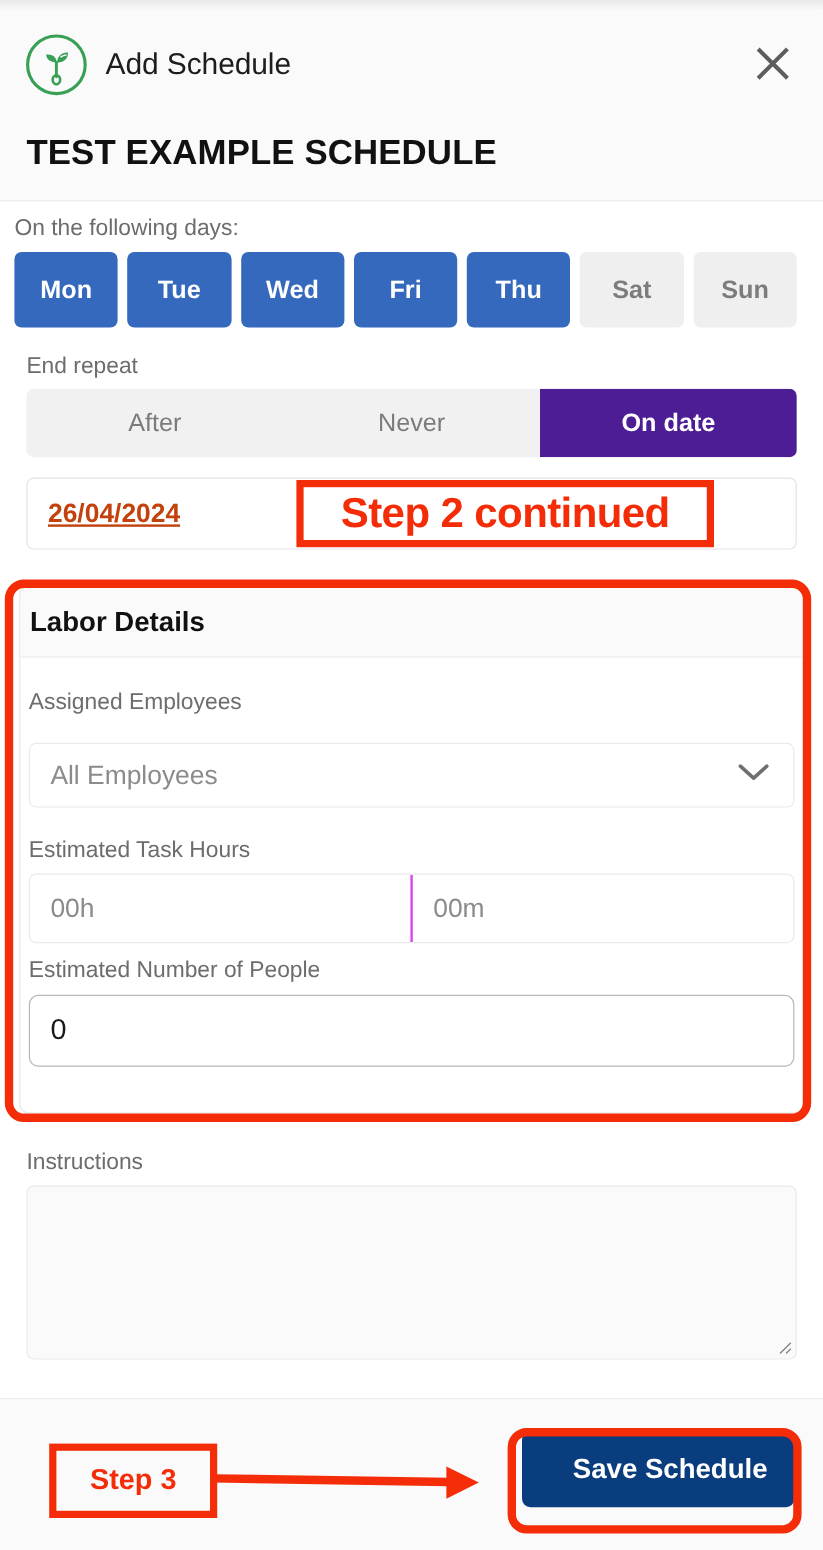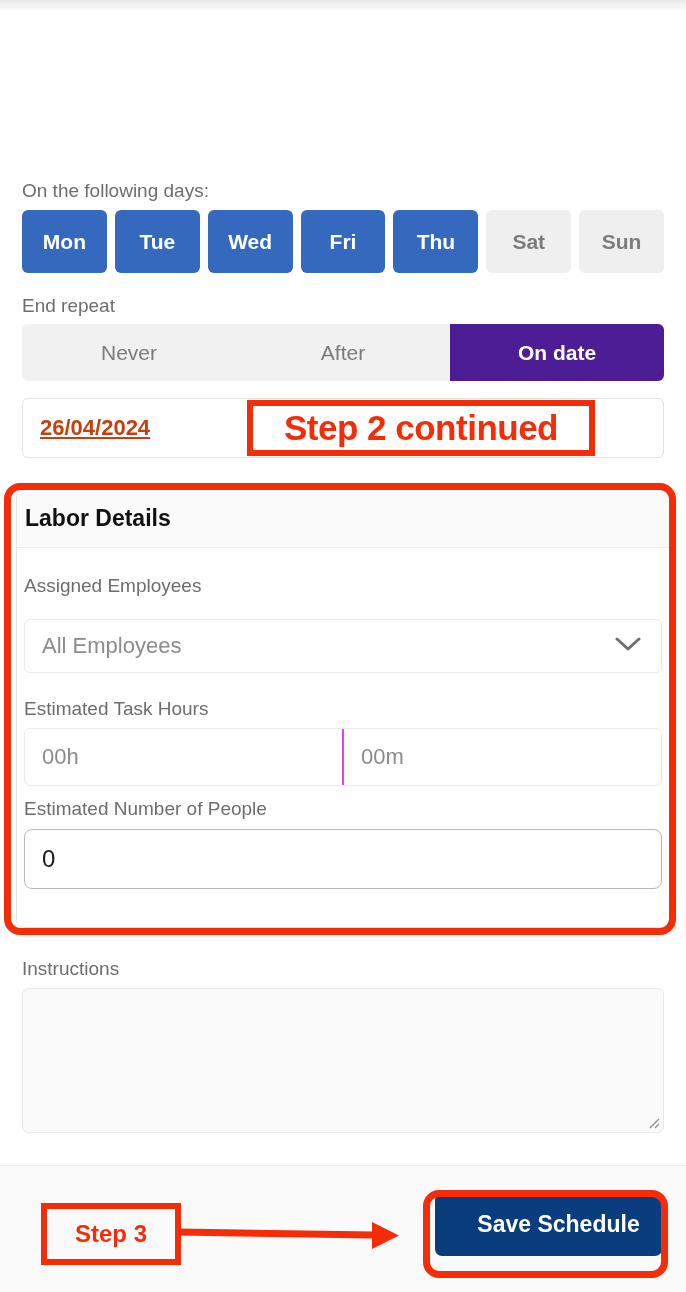--- a/index.html
+++ b/index.html
@@ -83,21 +83,21 @@
     background: #ffffff;
   }
 
   .field-label {
     font-size: 19px;
     color: #6d6d6d;
     display: block;
   }
 
   
-  .days-wrap { position: absolute; top: 12px; left: 22px; right: 22px; }
+  .days-wrap { position: absolute; top: 12px; left: 12px; right: 22px; }
   .days-row {
     display: flex;
     gap: 8px;
     margin-top: 8px;
   }
   .day-chip {
     flex: 1 1 0;
     height: 63px;
     border-radius: 6px;
     display: flex; align-items: center; justify-content: center;
@@ -317,41 +317,65 @@
     width: 245px; height: 35px;
   }
 </style>
 </head>
 <body>
 
 <div id="page">
 
   <div class="top-shadow"></div>
 
+  <div class="header">
+
+    <div class="header-row">
+      <div class="logo">
+        <svg width="54" height="54" viewBox="0 0 54 54">
+          <circle cx="27" cy="27" r="24" fill="none" stroke="#37a055" stroke-width="2.6"></circle>
+          <path d="M27 37 C27 31 27 28 27 25" stroke="#37a055" stroke-width="2.4" fill="none" stroke-linecap="round"></path>
+          <ellipse cx="27" cy="39.5" rx="3.1" ry="3.8" fill="none" stroke="#37a055" stroke-width="2.2"></ellipse>
+          <path d="M27 25 C22 25 18.5 22.5 18.5 18.5 C23.5 18 27.2 20.3 27 25 Z" fill="#37a055"></path>
+          <path d="M27.4 25 C28 19.6 31.8 16.4 36.6 16.8 C36.9 21.8 33.2 25.4 27.4 25 Z" fill="#37a055"></path>
+          <path d="M30.4 20.6 C32 19.4 33.8 18.8 35.4 18.7" stroke="#ffffff" stroke-width="1.1" fill="none"></path>
+        </svg>
+      </div>
+      <div class="header-title">Add Schedule</div>
+
+      <div class="close-btn">
+        <svg width="32" height="32" viewBox="0 0 32 32">
+          <path d="M5 5 L27 27 M27 5 L5 27" stroke="#5d5d5d" stroke-width="3.4" stroke-linecap="square"></path>
+        </svg>
+      </div>
+    </div>
+
+    <div class="doc-title">TEST EXAMPLE SCHEDULE</div>
+  </div>
 
   <div class="body">
 
     <div class="days-wrap">
       <span class="field-label">On the following days:</span>
       <div class="days-row">
         <div class="day-chip on">Mon</div>
         <div class="day-chip on">Tue</div>
         <div class="day-chip on">Wed</div>
         <div class="day-chip on">Fri</div>
         <div class="day-chip on">Thu</div>
         <div class="day-chip off">Sat</div>
         <div class="day-chip off">Sun</div>
       </div>
     </div>
 
     <div class="endrepeat-wrap">
       <span class="field-label">End repeat</span>
       <div class="seg">
+        <div class="seg-item">After</div>
         <div class="seg-item">Never</div>
-        <div class="seg-item">After</div>
         <div class="seg-item active">On date</div>
       </div>
     </div>
 
     <div class="date-field">26/04/2024</div>
 
     <div class="labor-card">
       <div class="labor-header">
         <span class="labor-header-title">Labor Details</span>
       </div>

